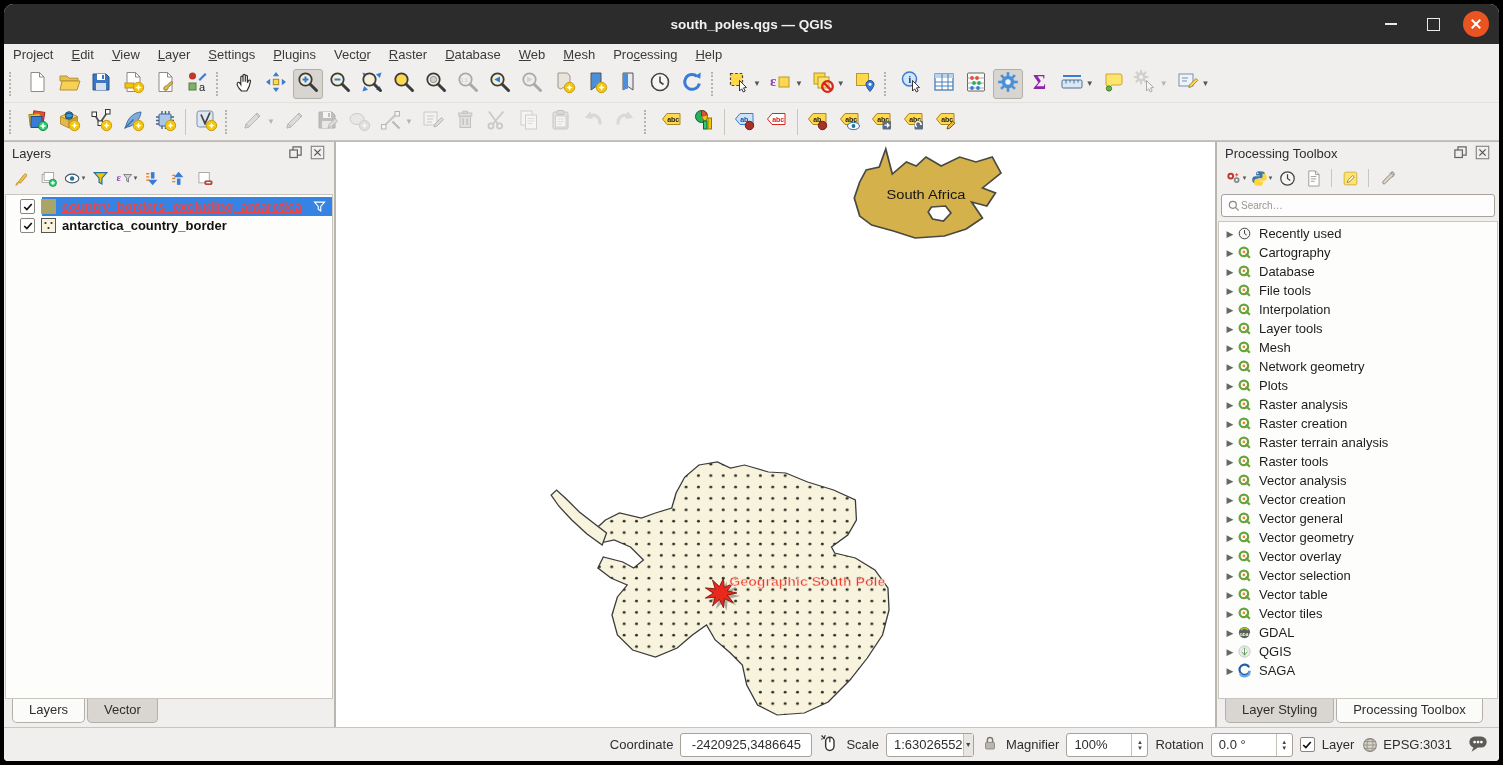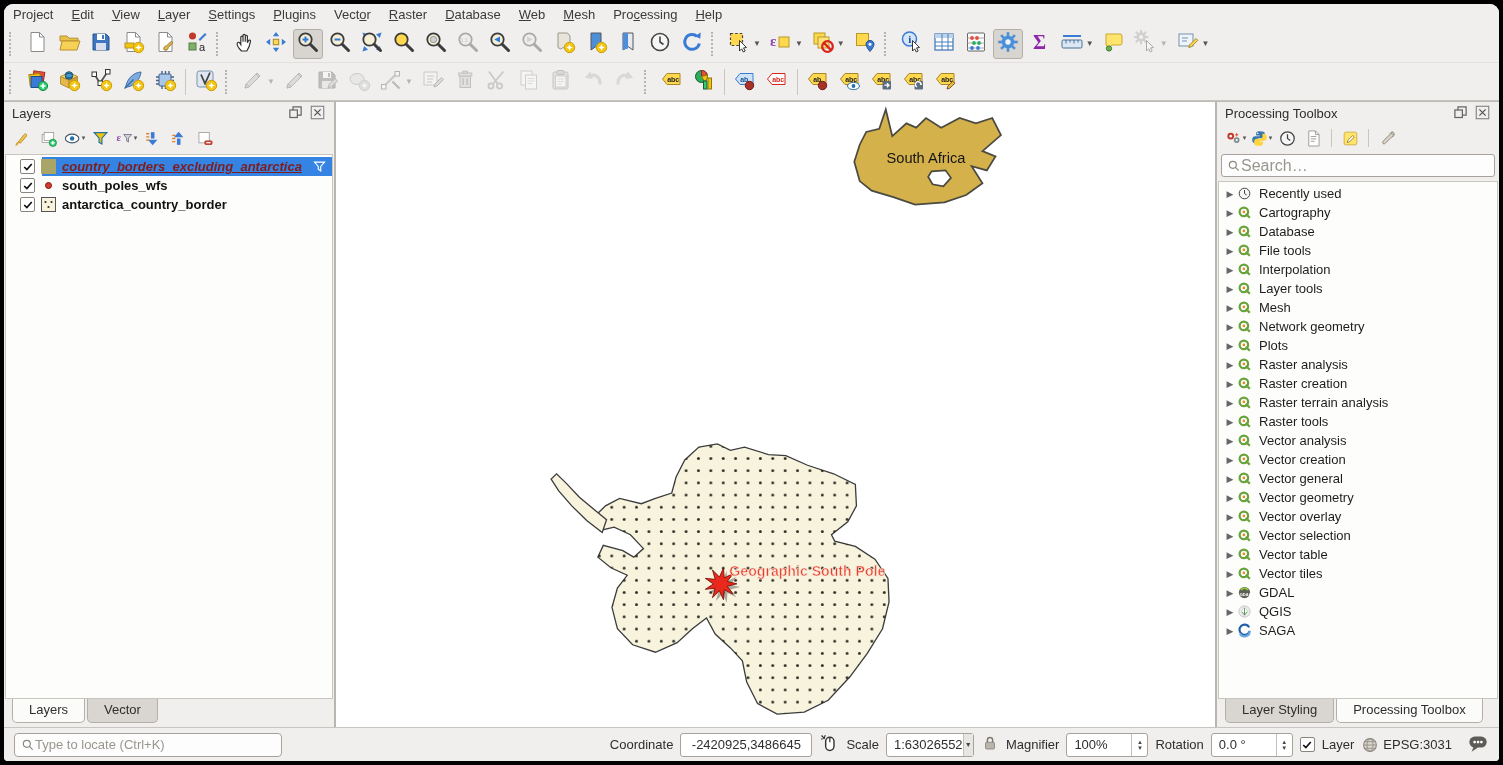--- a/index.html
+++ b/index.html
@@ -51,37 +51,37 @@
   .pbtn .dd { font-size:7px; color:#555; }
   .psep { width:1px; height:18px; background:#c9c6c0; margin:0 4px; }
   
   .layer-tree { flex:1; background:#fdfdfc; border:1px solid #c9c6c0; margin:2px 1px 0 1px;
                 padding-top:2px; overflow:hidden; }
   .lrow { height:19px; display:flex; align-items:center; font-size:13px; font-weight:bold;
           color:#111; position:relative; }
   .lrow .cb { margin-left:14px; margin-right:6px; }
   .lrow .hl { position:absolute; left:36px; right:0; top:0; bottom:0; background:#3584e4; z-index:0; }
   .lrow > * { z-index:1; }
-  .lrow.selected .lname { color:#7f1d1d; text-decoration:underline;font-style:italic; }
+  .lrow.selected .lname { color:#ef4444; text-decoration:underline; }
   .lrow .lname { margin-left:6px; white-space:nowrap; }
   .lrow .lfilter { position:absolute; right:5px; top:2px; }
   .cb { width:15px; height:15px; background:#fff; border:1px solid #8a867e; border-radius:2px;
         display:inline-flex; align-items:center; justify-content:center; flex:0 0 auto; }
   .swatch { width:15px; height:15px; flex:0 0 auto; }
   
   .dock-tabs { height:28px; display:flex; align-items:flex-start; padding-left:8px; gap:2px;
                background:#f0efed; }
   .dtab { padding:3px 16px 5px 16px; font-size:13px; color:#2e2e2e; background:#d9d6d1;
           border:1px solid #b3afa9; border-top:none; border-radius:0 0 5px 5px; }
   .dtab.active { background:#fbfbfa; }
   
   .search-row { padding:2px 4px 4px 4px; }
   .search-box { height:23px; background:#fdfdfd; border:1px solid #a7a39c; border-radius:3px;
                 display:flex; align-items:center; padding:0 5px; }
-  .search-box input { border:none; outline:none; flex:1; font-size:16px; color:#4d7c0f;
+  .search-box input { border:none; outline:none; flex:1; font-size:10px; color:#4d7c0f;
                       background:transparent; font-family:"Liberation Sans",sans-serif; }
   .search-box input::placeholder { color:#9a968f; }
   .proc-tree { flex:1; background:#fdfdfc; border:1px solid #c9c6c0; margin:0 1px;
                overflow:hidden; padding-top:2px; }
   .prow { height:19px; display:flex; align-items:center; font-size:13px; color:#1d1d1d; }
   .prow .arrow { width:14px; text-align:center; color:#666; font-size:9px; flex:0 0 auto; margin-left:4px; }
   .prow .picon { width:17px; height:16px; margin-right:5px; flex:0 0 auto; display:flex; align-items:center; }
   
   .canvas { flex:1; background:#fff; position:relative; min-width:0; }
   .canvas svg.map { position:absolute; inset:0; }
@@ -103,20 +103,28 @@
   .spin { width:82px; justify-content:space-between; padding-left:7px; }
   .spin .sarr { width:16px; height:22px; border-left:1px solid #c5c1ba; display:flex; flex-direction:column;
                 align-items:center; justify-content:center; font-size:6px; color:#444; line-height:6px; }
   .crs { display:flex; align-items:center; gap:4px; font-size:13px; }
 </style>
 </head>
 <body>
 
 <div class="window">
 
+  <div class="titlebar">
+    <div class="title">south_poles.qgs — QGIS</div>
+    <div class="win-controls">
+      <div class="wc min"></div>
+      <div class="wc max"></div>
+      <div class="wc close"></div>
+    </div>
+  </div>
 
   <div class="menubar" id="menubar">
       <span class="menu-item">Pro<u>j</u>ect</span>
       <span class="menu-item"><u>E</u>dit</span>
       <span class="menu-item"><u>V</u>iew</span>
       <span class="menu-item"><u>L</u>ayer</span>
       <span class="menu-item"><u>S</u>ettings</span>
       <span class="menu-item"><u>P</u>lugins</span>
       <span class="menu-item">Vect<u>o</u>r</span>
       <span class="menu-item"><u>R</u>aster</span>
@@ -695,31 +703,20 @@
                 <path d="M4 5h16l-6 7v7l-4-2.5V12z" fill="none" stroke="#fff" stroke-width="1.8"></path>
               </svg></span>
           </div>
           <div class="lrow">
             <span class="cb">
               <svg viewBox="0 0 16 16" width="12" height="12">
                 <path d="M3 8l3.5 3.5L13 4" stroke="#111" stroke-width="2.2" fill="none"></path>
               </svg>
             </span>
             <span class="swatch"><svg viewBox="0 0 15 15" width="15" height="15">
-                <circle cx="7.5" cy="7.5" r="3" fill="#d63a2f" stroke="#7e1410"></circle>
-              </svg></span>
-            <span class="lname">south_poles_wfs</span>
-          </div>
-          <div class="lrow">
-            <span class="cb">
-              <svg viewBox="0 0 16 16" width="12" height="12">
-                <path d="M3 8l3.5 3.5L13 4" stroke="#111" stroke-width="2.2" fill="none"></path>
-              </svg>
-            </span>
-            <span class="swatch"><svg viewBox="0 0 15 15" width="15" height="15">
                 <rect x="0.5" y="0.5" width="14" height="14" fill="#f7f3dc" stroke="#555"></rect>
                 <circle cx="4.5" cy="5" r="1.1" fill="#2b2b22"></circle>
                 <circle cx="10.5" cy="5" r="1.1" fill="#2b2b22"></circle>
                 <circle cx="7.5" cy="10" r="1.1" fill="#2b2b22"></circle>
               </svg></span>
             <span class="lname">antarctica_country_border</span>
           </div>
         </div>
       <div class="dock-tabs" id="leftTabs">
           <div class="dtab active">Layers</div>
@@ -1104,27 +1101,20 @@
           </div>
         </div>
       <div class="dock-tabs" id="rightTabs">
           <div class="dtab">Layer Styling</div>
           <div class="dtab active">Processing Toolbox</div>
         </div>
     </div>
   </div>
 
   <div class="statusbar">
-    <div class="locate">
-      <svg viewBox="0 0 24 24" width="14" height="14">
-          <circle cx="10" cy="10" r="6" fill="none" stroke="#8b877f" stroke-width="2"></circle>
-          <path d="M14.5 14.5L20 20" stroke="#8b877f" stroke-width="2"></path>
-        </svg>
-      <input placeholder="Type to locate (Ctrl+K)" style="">
-    </div>
     <div class="sb-spacer"></div>
     <span>Coordinate</span>
     <div class="sb-box coord-box">
       <span>-2420925,3486645</span>
     </div>
     <span><svg viewBox="0 0 24 24" width="20" height="20">
           <rect x="8" y="5" width="10" height="16" rx="5" fill="#fff" stroke="#333" stroke-width="1.7"></rect>
           <line x1="13" y1="5" x2="13" y2="11" stroke="#333" stroke-width="1.5"></line>
           <path d="M3 3l4 4M2.5 7.5L7 6M7.5 2.5L6 7" stroke="#333" stroke-width="1.4"></path>
         </svg></span>

